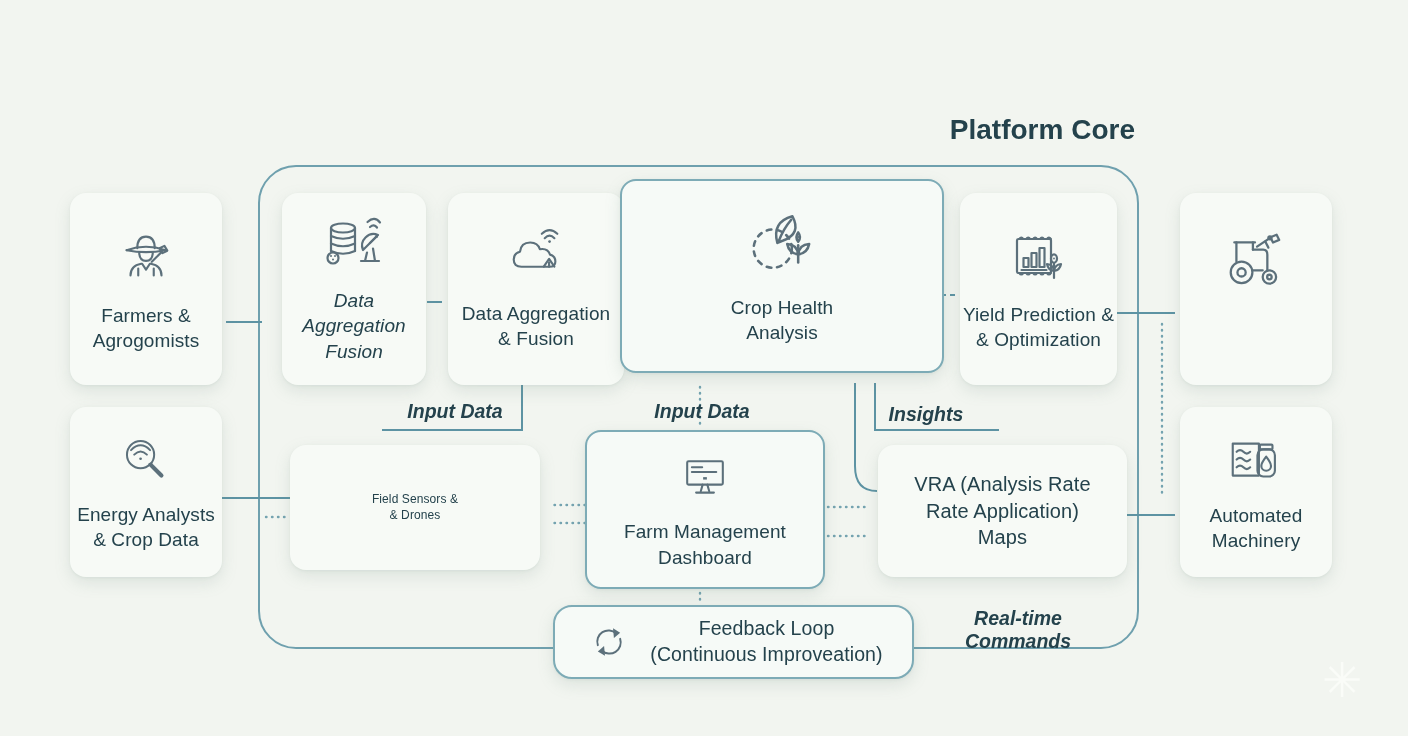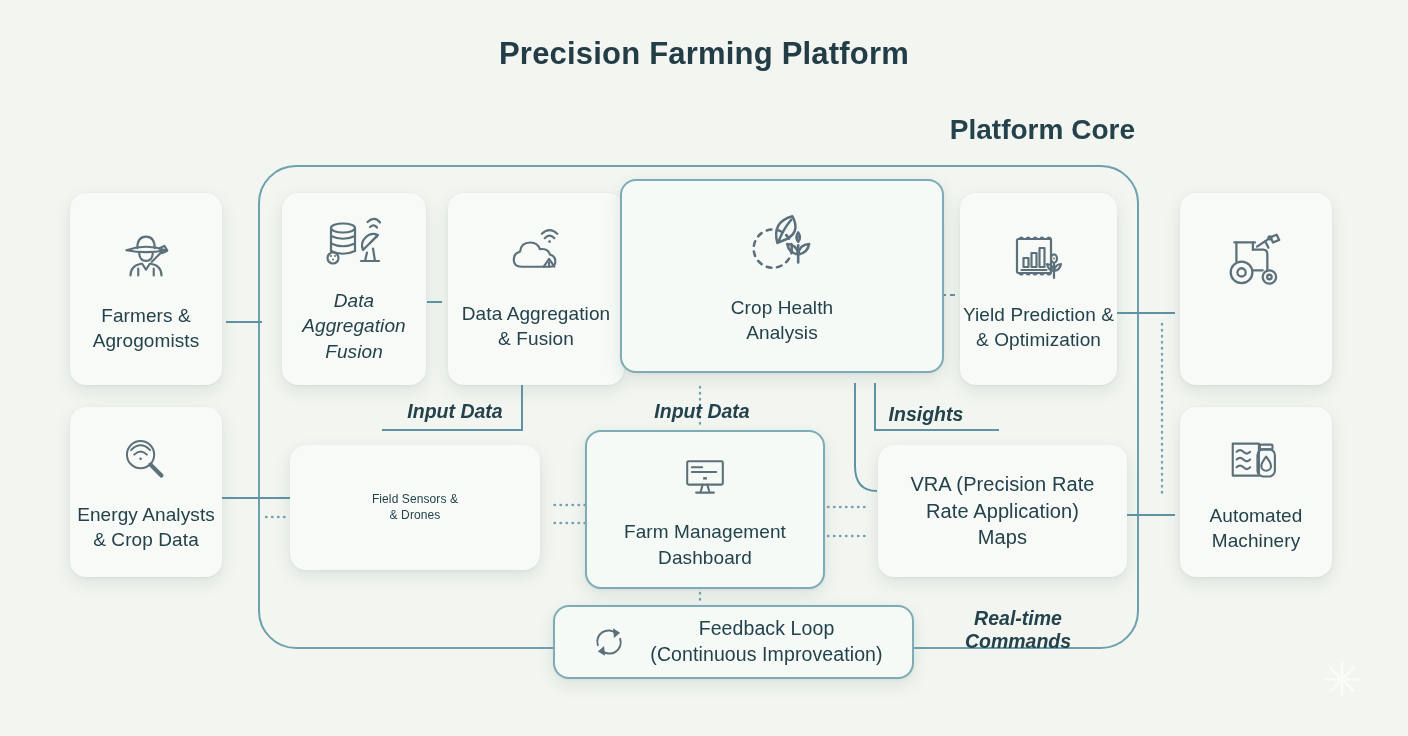--- a/index.html
+++ b/index.html
@@ -26,21 +26,20 @@
   .icon .fl{fill:#5c707b;stroke:none;}
   .row{flex-direction:row;gap:16px;}
   .watermark{position:absolute;left:1322px;top:652px;font-size:48px;color:#fbfdf9;
              opacity:.9;user-select:none;}
 </style>
 </head>
 <body>
 
 <div class="canvas">
 
-  <div class="title">Precision Farming Platform</div>
   <div class="subtitle">Platform Core</div>
 
   <div class="core"></div>
 
   <svg class="wires" width="1408" height="736">
     <defs>
       <marker id="ah" markerWidth="10" markerHeight="9" refX="8.5" refY="4" orient="auto">
         <path d="M0 0 L9 4 L0 8 Z" fill="#5d93a3" stroke="none"></path>
       </marker>
       <marker id="ahl" markerWidth="10" markerHeight="9" refX="8.5" refY="4" orient="auto">
@@ -212,40 +211,40 @@
         <rect class="fl" x="30" y="30" width="4" height="2.6"></rect>
         <path d="M29.5 38 L27.5 45 M34.5 38 L36.5 45"></path>
         <path d="M22.5 46.5 H41.5"></path>
       </svg>
     </span>
     <span class="lbl">Farm Management
 Dashboard</span>
   </div>
 
   <div class="card" style="left:878px;top:445px;width:249px;height:132px;">
-    <span class="lbl" style="font-size:20px;">VRA (Precision Rate
+    <span class="lbl" style="font-size:20px;">VRA (Analysis Rate
 Rate Application)
 Maps</span>
   </div>
 
   <div class="card" style="left:1180px;top:407px;width:152px;height:170px;gap:10px;">
     <span class="icon">
       <svg viewBox="0 0 64 64" width="62" height="62">
         <rect x="8" y="13" width="27" height="33"></rect>
         <path d="M12 21.5 q3.5 -3.5 7 0 q3.5 3.5 7 0 M12 29.5 q3.5 -3.5 7 0 q3.5 3.5 7 0 M12 37.5 q3.5 -3.5 7 0 q3.5 3.5 7 0"></path>
         <rect x="36" y="14" width="13" height="5" rx="1"></rect>
         <rect x="33.5" y="19" width="18" height="28" rx="6"></rect>
         <path d="M42.5 26.5 Q47.5 33 47.5 36 A5 5 0 0 1 37.5 36 Q37.5 33 42.5 26.5 Z"></path>
       </svg>
     </span>
     <span class="lbl">Automated
 Machinery</span>
   </div>
 
-  <div class="card outlined row" style="left:553px;top:605px;width:357px;height:70px;">
+  <div class="card outlined row" style="left:553px;top:605px;width:357px;height:70px;border-radius:19px;">
     <span class="icon">
       <svg viewBox="0 0 56 48" width="50" height="44">
         <path d="M15.5 27.5 A12.5 12.5 0 0 1 36 14.5"></path>
         <polygon class="fl" points="32.5,8.5 40.5,13.5 33.5,19.5"></polygon>
         <path d="M40.5 20.5 A12.5 12.5 0 0 1 20 33.5"></path>
         <polygon class="fl" points="23.5,39.5 15.5,34.5 22.5,28.5"></polygon>
       </svg>
     </span>
     <span class="lbl" style="font-size:19.5px;">Feedback Loop
 (Continuous Improveation)</span>

